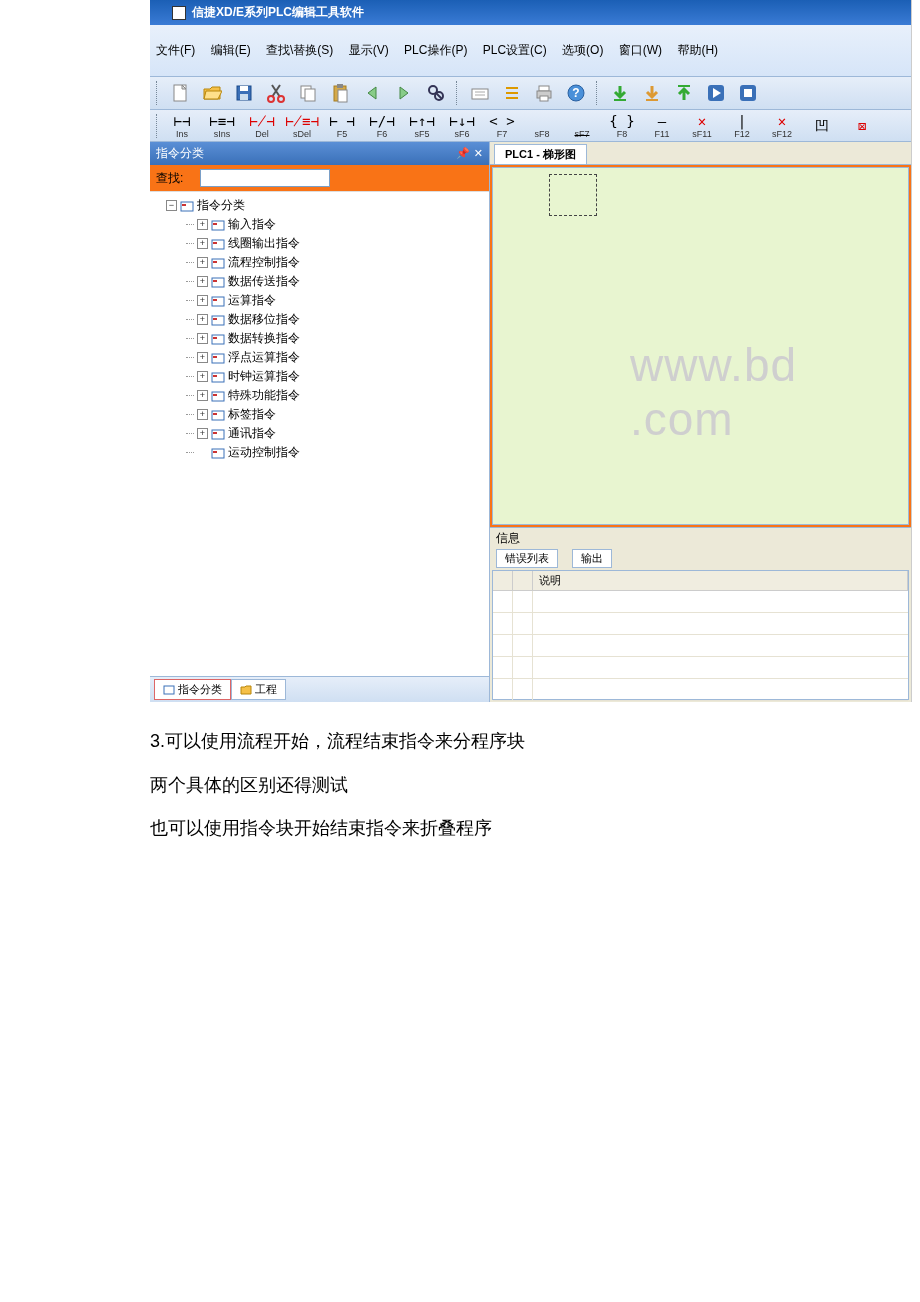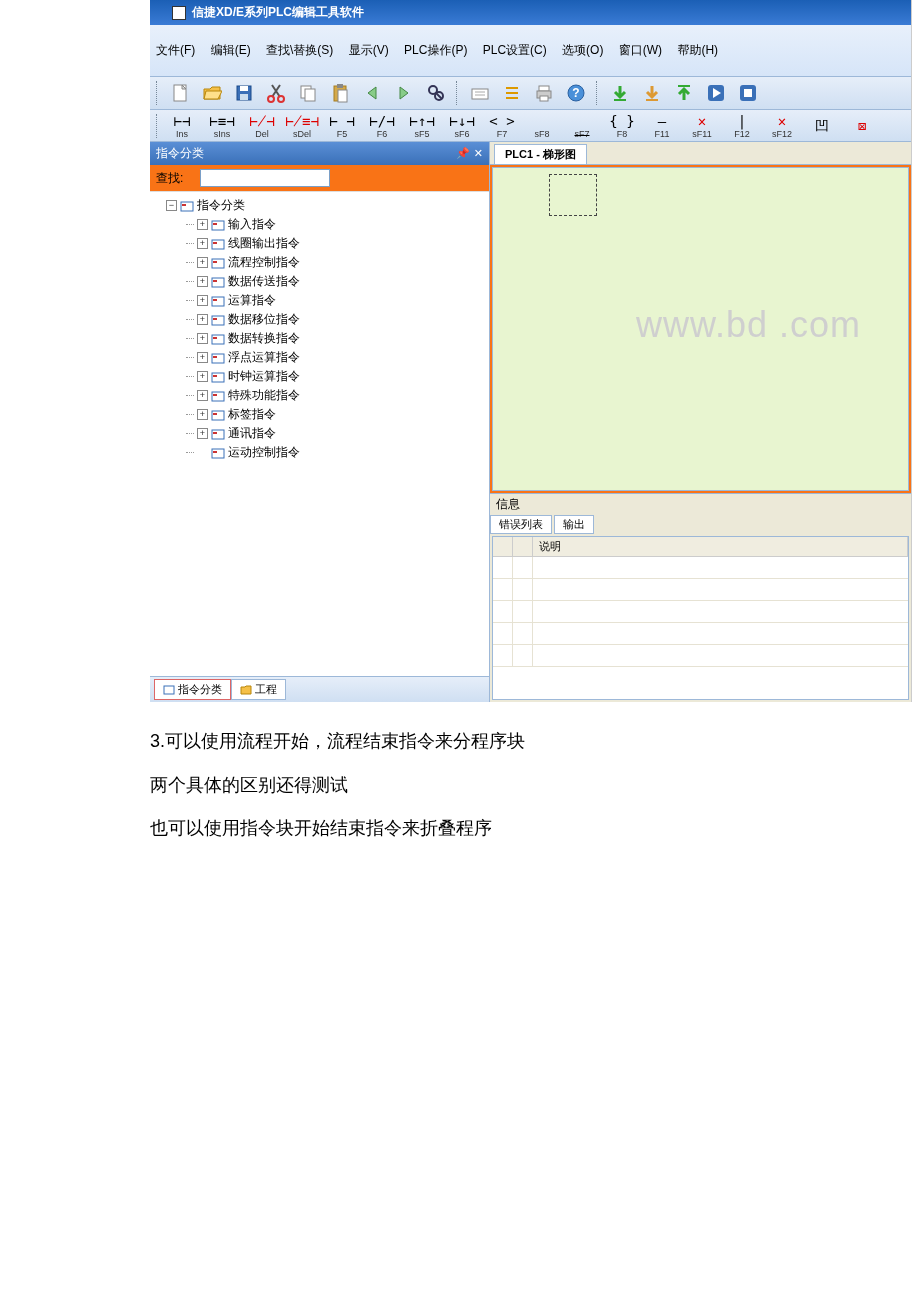--- a/index.html
+++ b/index.html
@@ -49,35 +49,35 @@
     .btab-icon { width: 12px; height: 12px; display: inline-block; }
     
     .right-panel { flex: 1; display: flex; flex-direction: column; background: #f97316; }
     .doc-tab-row { background: #ece9d8; padding: 2px 4px 0; border-bottom: 1px solid #9db8d8; }
     .doc-tab { display: inline-block; background: #fff; border: 1px solid #9db8d8; border-bottom: none; padding: 2px 10px; font-size: 11px; font-weight: bold; }
     .ladder-area { flex: 1; background: #e8f5d0; border: 1px solid #9db8d8; margin: 2px; position: relative; }
     .ladder-cursor { position: absolute; top: 6px; left: 56px; width: 48px; height: 42px; border: 1px dashed #444; }
     
     .info-panel { background: #ece9d8; border-top: 1px solid #9db8d8; }
     .info-title { padding: 2px 6px; font-size: 12px; }
-    .info-tabs { display: flex; gap: 2px; padding: 0 0; }
+    .info-tabs { display: flex; gap: 14px; padding: 0 6px; }
     .itab { border: 1px solid #9db8d8; background: #fff; padding: 1px 8px; font-size: 11px; cursor: pointer; }
-    .info-grid { background: #fff; border: 1px solid #9db8d8; margin: 2px; height: 164px; }
+    .info-grid { background: #fff; border: 1px solid #9db8d8; margin: 2px; height: 130px; }
     .info-grid-header { display: flex; border-bottom: 1px solid #ccc; background: #f0ede0; }
     .igh-cell { border-right: 1px solid #ccc; padding: 2px 6px; font-size: 11px; }
     .igh-cell:nth-child(1) { width: 20px; }
     .igh-cell:nth-child(2) { width: 20px; }
     .igh-cell:nth-child(3) { flex: 1; }
     .info-grid-body .row { display: flex; height: 22px; border-bottom: 1px solid #e6e2d3; }
     .info-grid-body .row .c1 { width: 20px; border-right: 1px solid #e6e2d3; }
     .info-grid-body .row .c2 { width: 20px; border-right: 1px solid #e6e2d3; }
     .info-grid-body .row .c3 { flex: 1; }
     
     .watermark { position: relative; }
-    .watermark-text { position: absolute; top: -190px; left: 146px; font-size: 36px; color: #cfcfcf; font-family: Arial, sans-serif; letter-spacing: 1px; z-index: 50; pointer-events: none; }
+    .watermark-text { position: absolute; top: -190px; left: 140px; font-size: 46px; color: #cfcfcf; font-family: Arial, sans-serif; letter-spacing: 1px; z-index: 50; pointer-events: none; }
     
     .doc-text { margin: 20px 0 0 150px; width: 620px; font-size: 18px; line-height: 2.2; font-family: "SimSun", "宋体", serif; }
     .doc-text p { margin-bottom: 4px; }
   </style>
 </head>
 <body>
 
 <div class="doc-wrap">
   <div class="app-window">
 

